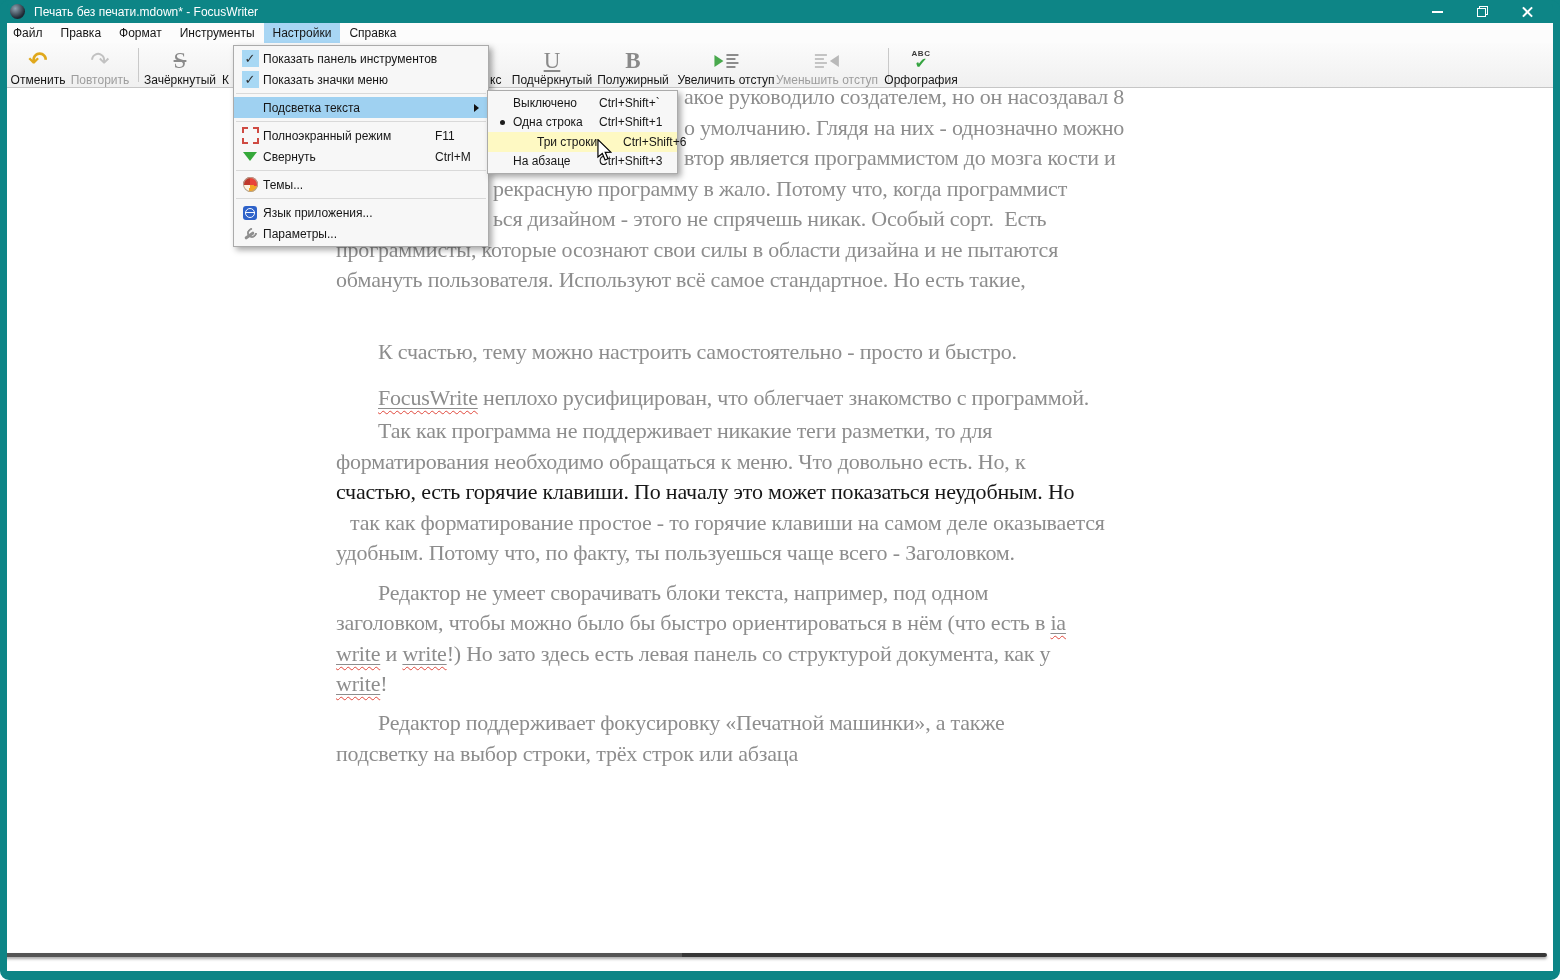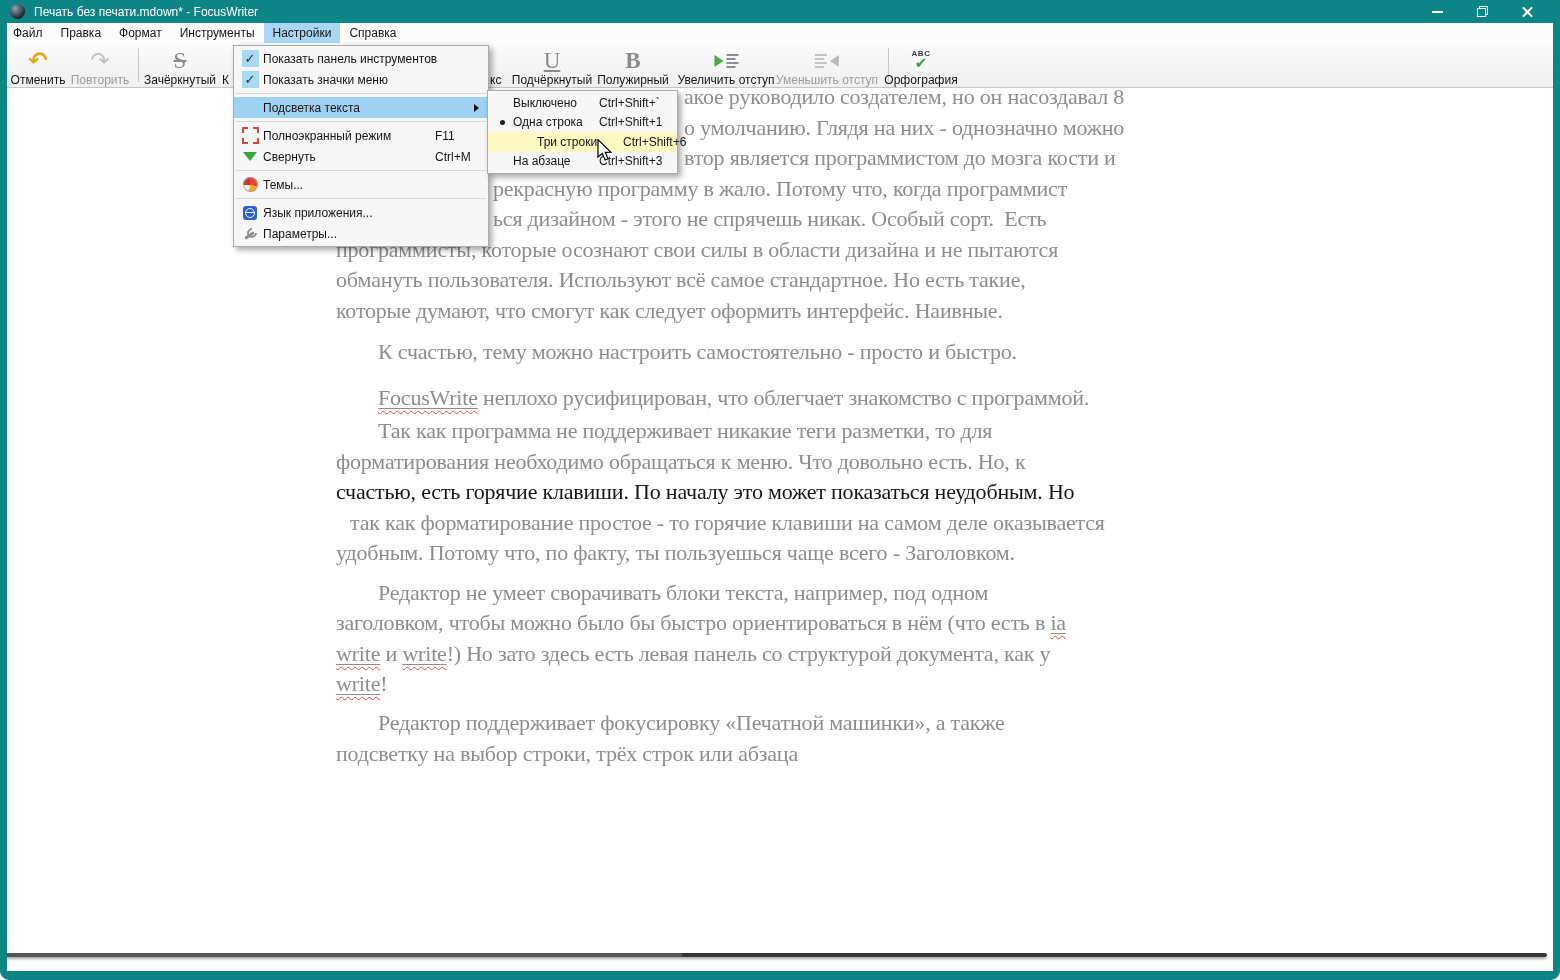--- a/index.html
+++ b/index.html
@@ -125,21 +125,20 @@
 <div id="screen">
 
   <div class="document">
       <div class="doc-line" style="left: 684px; top: 84px;"><span>акое руководило создателем, но он насоздавал 8</span></div>
       <div class="doc-line" style="left: 684px; top: 115px;"><span>о умолчанию. Глядя на них - однозначно можно</span></div>
       <div class="doc-line" style="left: 684px; top: 145px;"><span>втор является программистом до мозга кости и</span></div>
       <div class="doc-line" style="left: 493px; top: 176px;"><span>рекрасную программу в жало. Потому что, когда программист</span></div>
       <div class="doc-line" style="left: 493px; top: 206px;"><span>ься дизайном - этого не спрячешь никак. Особый сорт.  Есть</span></div>
       <div class="doc-line" style="left: 336px; top: 237px;"><span>программисты, которые осознают свои силы в области дизайна и не пытаются</span></div>
       <div class="doc-line" style="left: 336px; top: 267px;"><span>обмануть пользователя. Используют всё самое стандартное. Но есть такие,</span></div>
-      <div class="doc-line" style="left: 336px; top: 298px;"><span>которые думают, что смогут как следует оформить интерфейс. Наивные.</span></div>
       <div class="doc-line" style="left: 378px; top: 339px;"><span>К счастью, тему можно настроить самостоятельно - просто и быстро.</span></div>
       <div class="doc-line" style="left: 378px; top: 385px;"><span class="sp"><span class="ul">FocusWrite</span></span><span> неплохо русифицирован, что облегчает знакомство с программой.</span></div>
       <div class="doc-line" style="left: 378px; top: 418px;"><span>Так как программа не поддерживает никакие теги разметки, то для</span></div>
       <div class="doc-line" style="left: 336px; top: 449px;"><span>форматирования необходимо обращаться к меню. Что довольно есть. Но, к</span></div>
       <div class="doc-line black" style="left: 336px; top: 479px;"><span>счастью, есть горячие клавиши. По началу это может показаться неудобным. Но</span></div>
       <div class="doc-line" style="left: 336px; top: 510px; margin-left: 14px;"><span>так как форматирование простое - то горячие клавиши на самом деле оказывается</span></div>
       <div class="doc-line" style="left: 336px; top: 540px;"><span>удобным. Потому что, по факту, ты пользуешься чаще всего - Заголовком.</span></div>
       <div class="doc-line" style="left: 378px; top: 580px;"><span>Редактор не умеет сворачивать блоки текста, например, под одном</span></div>
       <div class="doc-line" style="left: 336px; top: 610px;"><span>заголовком, чтобы можно было бы быстро ориентироваться в нём (что есть в </span><span class="sp"><span class="ul">ia</span></span></div>
       <div class="doc-line" style="left: 336px; top: 641px;"><span class="sp"><span class="ul">write</span></span><span> и </span><span class="sp"><span class="ul">write</span></span><span>!) Но зато здесь есть левая панель со структурой документа, как у</span></div>

